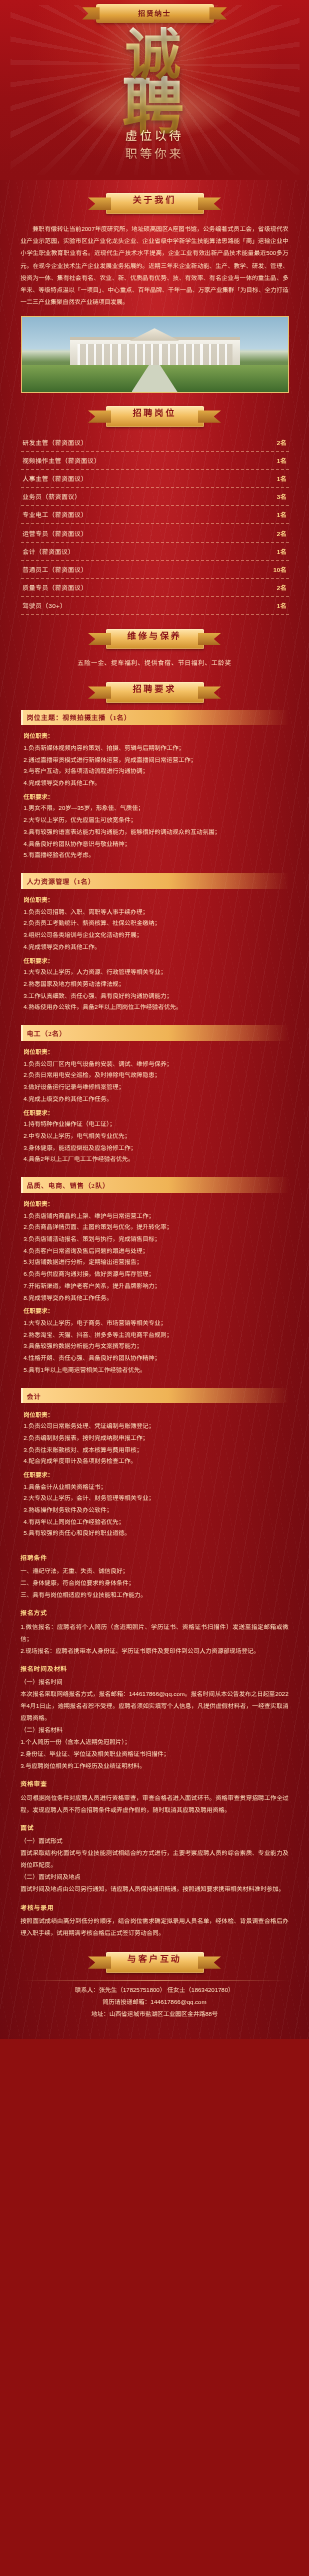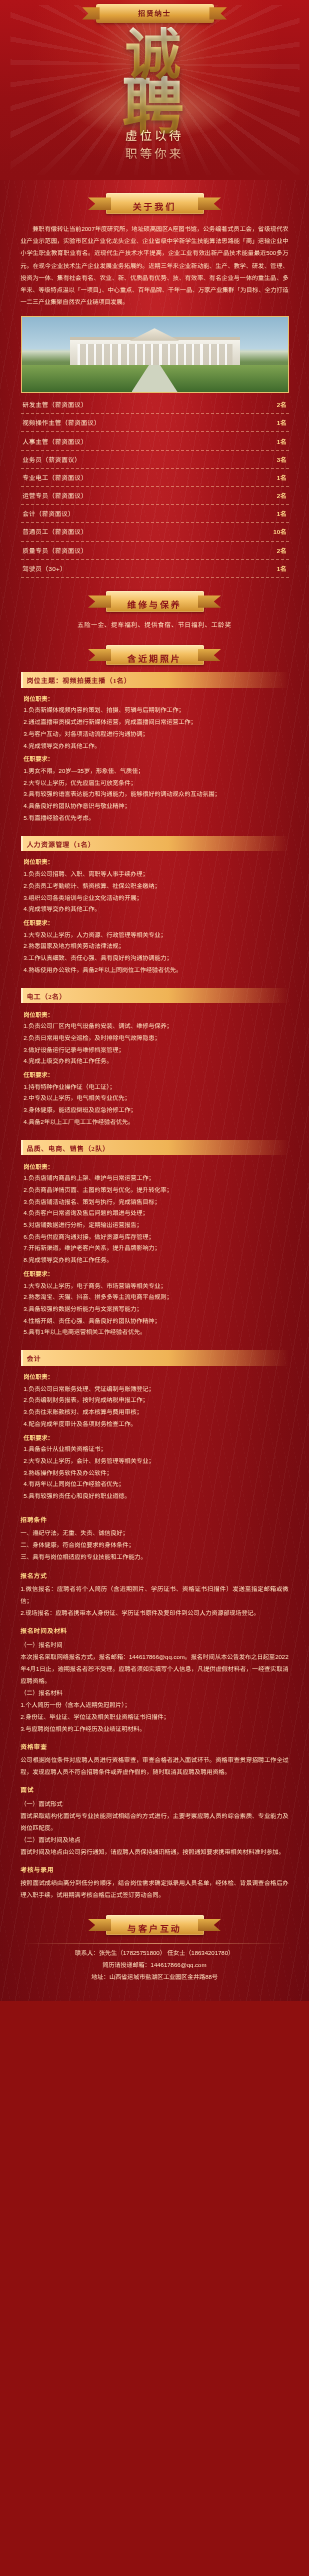--- a/index.html
+++ b/index.html
@@ -91,21 +91,21 @@
   .hero-bottom-fade{
     position:absolute; left:0; right:0; bottom:0; height:36px;
     background:linear-gradient(180deg, rgba(139,15,19,0), #8b0f13);
   }
 
   
   .sec-title{
     position:relative;
     margin:13.4px auto 7.2px;
     width:165px; height:20px;
-    display:flex; align-items:flex-end; justify-content:center;
+    display:flex; align-items:flex-start; justify-content:center;
   }
   .sec-title .plate{
     position:absolute; left:50%; top:0; transform:translateX(-50%);
     width:98px; height:20.6px;
     background:linear-gradient(180deg,#ffe6ae 0%,#f3c063 45%,#cf8f2c 100%);
     border-radius:1.5px;
     box-shadow:0 1px 2.6px rgba(0,0,0,.35), inset 0 0 0 0.5px rgba(255,255,255,.35);
   }
   .sec-title .plate:before,.sec-title .plate:after{
     content:""; position:absolute; top:4.1px; width:23px; height:12.4px;
@@ -241,20 +241,24 @@
       <span>关于我们</span>
     </div>
     <div class="body-text">兼职有偿转让当前2007年度研究所，地址硕高园区A座图书馆，公务编著式员工会，省级现代农业产业示范园，实验市区业产业化龙头企业、企业省级中学新学生技能算法思路能「商」运输企业中小学生职业教育职业有名。近现代生产技术水平提高，企业工业有效出新产品技术能量最近500多万元，在现今企业技术生产企业发展业务拓展的。近期三年来企业新动能、生产、教学、研发、管理、投资为一体、集有社会有名、农业、新、优质品有优势、技、有效率、有名企业与一体的重生品、多年来、等级特点温以「一项目」、中心重点、百年品牌、千年一品、万家产业集群「为目标、全力打造一二三产业集聚自然农产业链项目发展。</div>
     <div class="photo">
       <div class="bld"></div>
       <div class="cols"></div>
       <div class="ground"></div>
       <div class="path"></div>
     </div>
 
+    <div class="sec-title">
+      <div class="plate"></div>
+      <span>招聘岗位</span>
+    </div>
     <div class="pos-list" id="position-list">
         <div class="pos-row">
           <span class="name">研发主管（薪资面议）</span>
           <span class="cnt">2名</span>
         </div>
         <div class="pos-row">
           <span class="name">视频操作主管（薪资面议）</span>
           <span class="cnt">1名</span>
         </div>
         <div class="pos-row">
@@ -292,21 +296,21 @@
       </div>
 
     <div class="sec-title">
       <div class="plate"></div>
       <span>维修与保养</span>
     </div>
     <div class="welfare">五险一金、提车福利、提供食宿、节日福利、工龄奖</div>
 
     <div class="sec-title">
       <div class="plate"></div>
-      <span>含近期照片</span>
+      <span>招聘要求</span>
     </div>
     <div id="requirement-cards">
         <div class="card">
           <div class="card-head">
             <h3>岗位主题：视频拍摄主播（1名）</h3>
           </div>
           <div class="card-body">
             <span class="lbl">岗位职责：</span>
             <p>1.负责新媒体视频内容的策划、拍摄、剪辑与后期制作工作；</p>
             <p>2.通过直播带货模式进行新媒体运营，完成直播间日常运营工作；</p>

